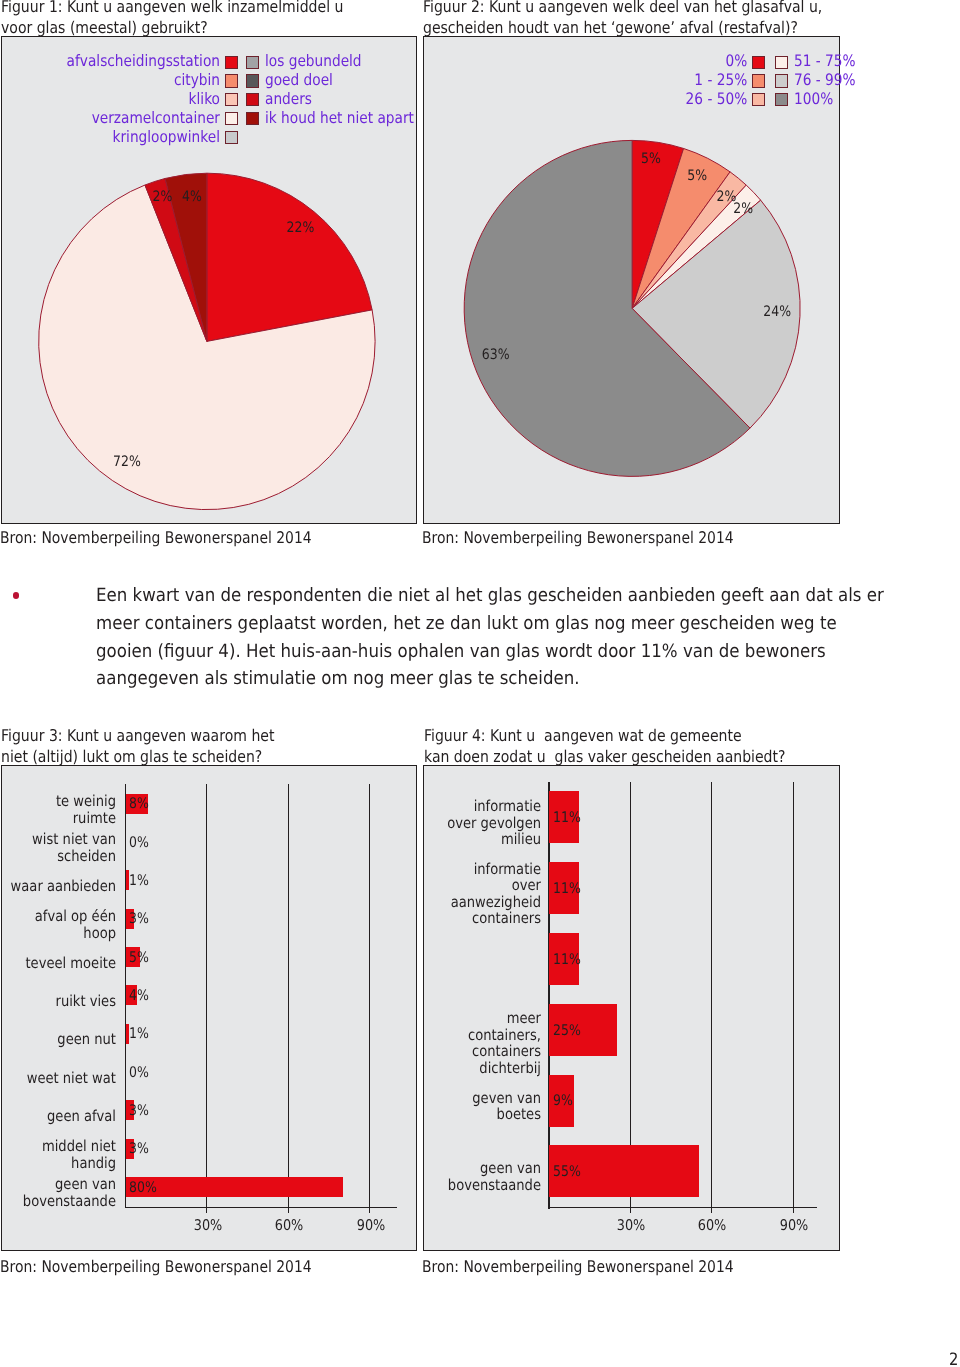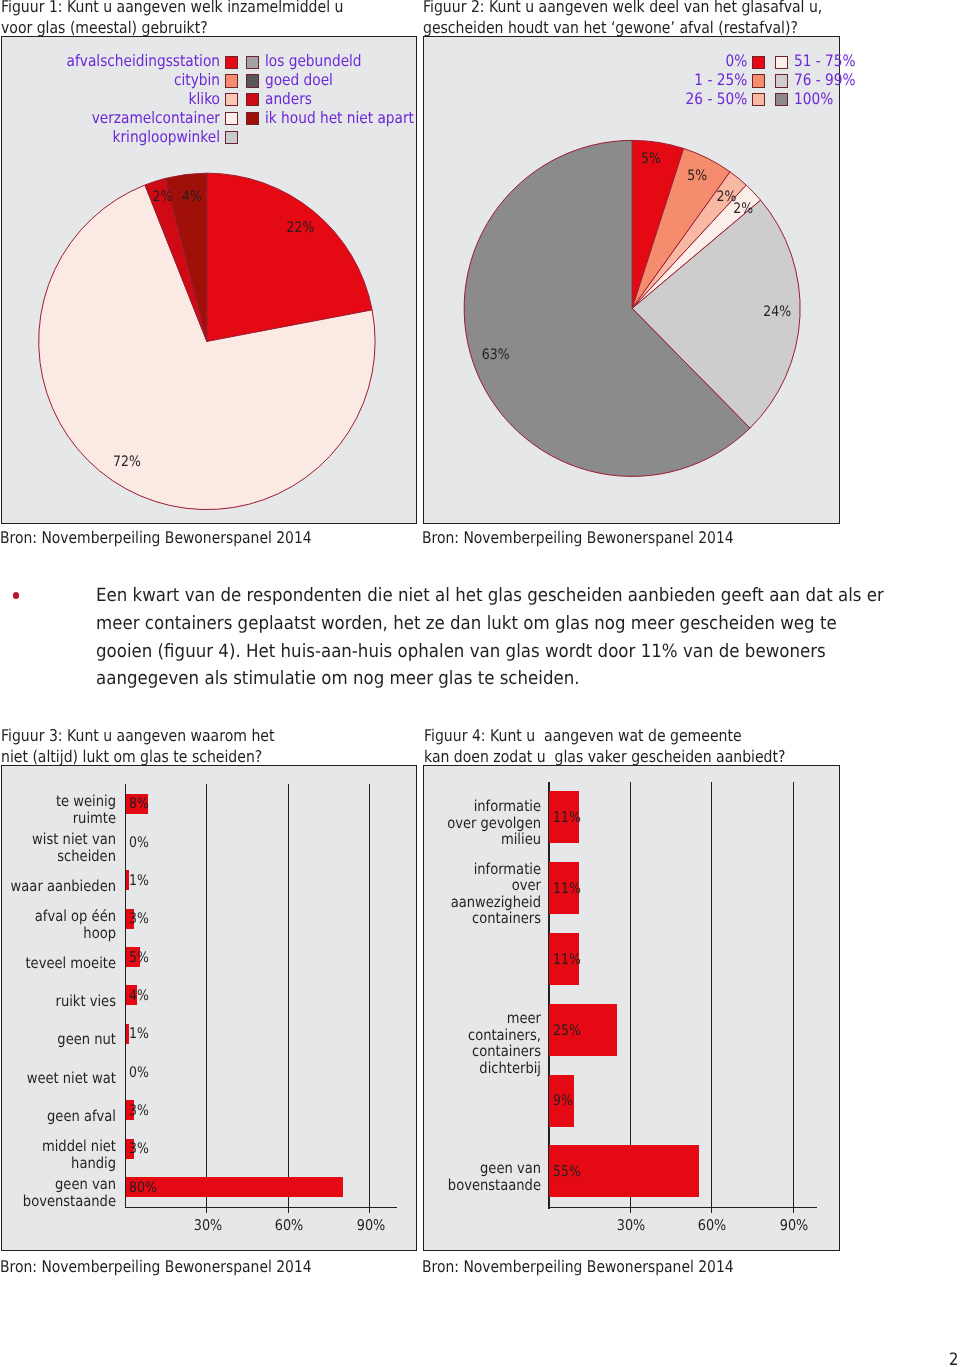--- a/index.html
+++ b/index.html
@@ -220,20 +220,24 @@
         <div class="bar" style="left: 125.6px; top: 237.8px; width: 67.9167px; height: 52px; background: rgb(229, 9, 20);"></div>
         <div class="barval" style="left: 129px; top: 255.6px;">25%</div>
         <div class="catlbl" style="left: -183px; width: 300px; top: 236.1px; margin-top: 8px;">
           <div>meer</div>
           <div>containers,</div>
           <div>containers</div>
           <div>dichterbij</div>
         </div>
         <div class="bar" style="left: 125.6px; top: 308.6px; width: 24.45px; height: 52px; background: rgb(229, 9, 20);"></div>
         <div class="barval" style="left: 129px; top: 326.4px;">9%</div>
+        <div class="catlbl" style="left: -183px; width: 300px; top: 323.5px;">
+          <div>geven van</div>
+          <div>boetes</div>
+        </div>
         <div class="bar" style="left: 125.6px; top: 379.4px; width: 149.417px; height: 52px; background: rgb(229, 9, 20);"></div>
         <div class="barval" style="left: 129px; top: 397.2px;">55%</div>
         <div class="catlbl" style="left: -183px; width: 300px; top: 394.3px;">
           <div>geen van</div>
           <div>bovenstaande</div>
         </div>
         <div class="xtick-lbl" style="left: 177.2px; width: 60px; top: 450.9px;">30%</div>
         <div class="xtick-lbl" style="left: 258.7px; width: 60px; top: 450.9px;">60%</div>
         <div class="xtick-lbl" style="left: 340.2px; width: 60px; top: 450.9px;">90%</div>
       </div>

